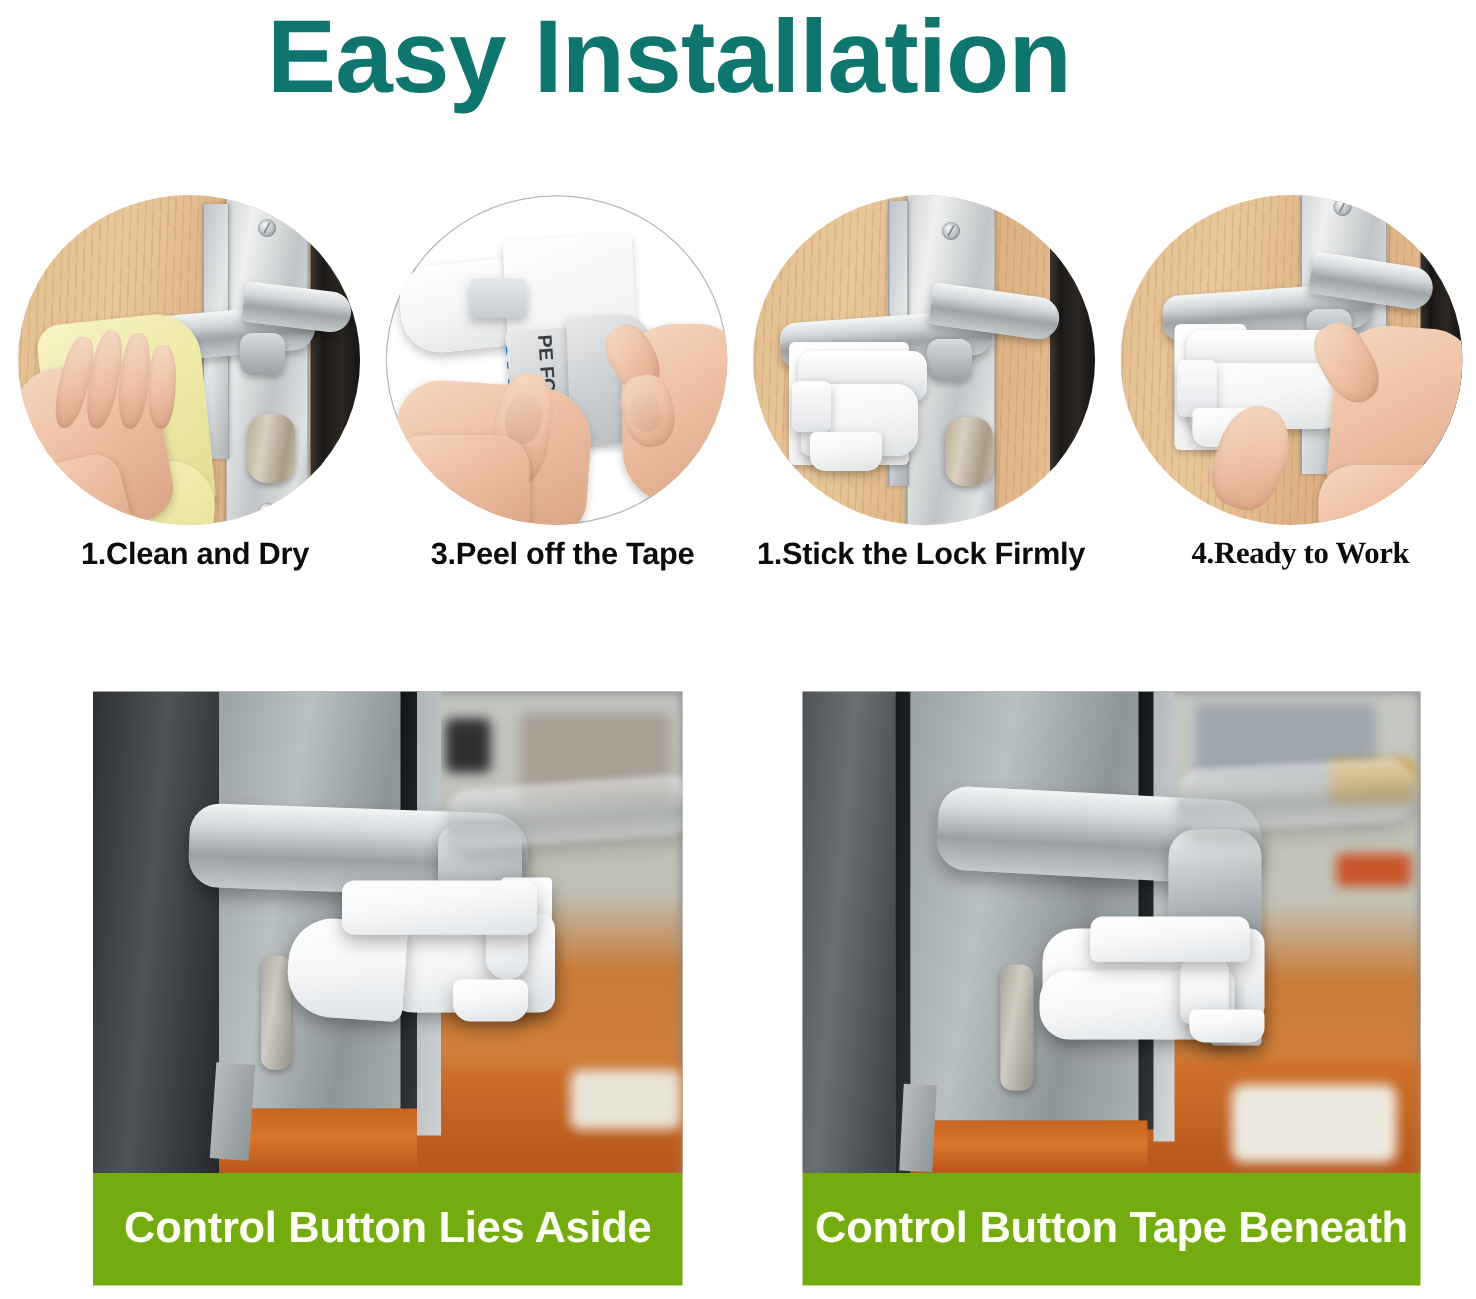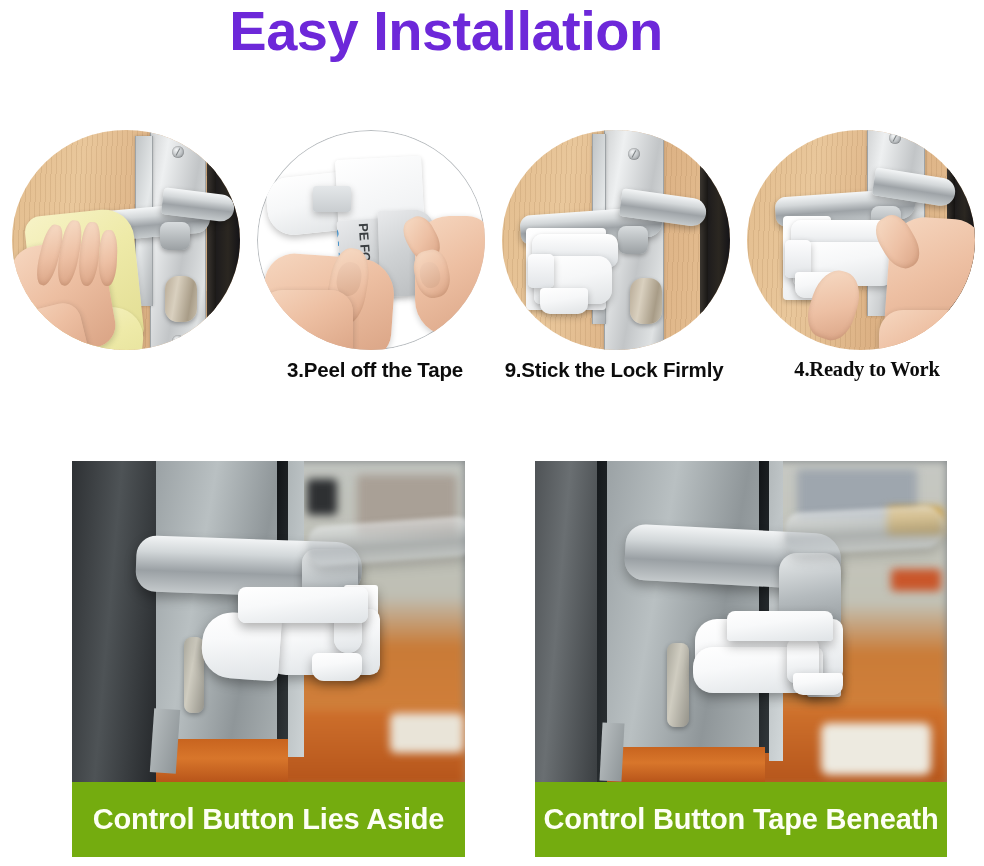--- a/index.html
+++ b/index.html
@@ -20,24 +20,24 @@
     background: #ffffff;
   }
 
   
   .page-title {
     position: absolute;
     top: 2px;
     left: 0;
     width: 892px;
     text-align: center;
-    font-size: 56px;
+    font-size: 69px;
     font-weight: bold;
     letter-spacing: -0.5px;
-    color: #6d28d9;
+    color: #0f766e;
     line-height: 1.05;
   }
 
   
   .steps-row {
     position: absolute;
     top: 130px;
     left: 0;
     width: 984px;
     height: 265px;
@@ -226,21 +226,21 @@
     width: 984px;
     height: 400px;
   }
 
   .panel {
     position: absolute;
     top: 0;
     width: 405px;
     height: 396px;
   }
-  .panel.left  { left: 60px; padding-left: 12px; }
+  .panel.left  { left: 50px; padding-left: 12px; }
   .panel.right { left: 535px; width: 412px; }
 
   .panel-photo {
     position: relative;
     width: 100%;
     height: 321px;
     overflow: hidden;
     background: #7e8386;
   }
 
@@ -336,20 +336,21 @@
           <div class="cloth" style="left:44px; top:176px; width:86px; height:84px; border-radius:10px 30px 40px 18px; transform:rotate(6deg);"></div>
 
           <div class="hand" style="left:4px; top:112px; width:94px; height:110px; border-radius:26px 40px 22px 30px; transform:rotate(-10deg);"></div>
           <div class="finger" style="left:28px; top:94px; width:19px; height:62px; transform:rotate(14deg);"></div>
           <div class="finger" style="left:48px; top:90px; width:19px; height:66px; transform:rotate(10deg);"></div>
           <div class="finger" style="left:68px; top:92px; width:19px; height:64px; transform:rotate(6deg);"></div>
           <div class="finger" style="left:87px; top:100px; width:18px; height:56px; transform:rotate(2deg);"></div>
           <div class="hand" style="left:-6px; top:178px; width:80px; height:72px; border-radius:30px 18px 10px 20px; transform:rotate(-14deg);"></div>
         </div>
       </div>
+      <div class="step-caption">1.Clean and Dry</div>
     </div>
 
     <div class="step s2">
       <div class="step-circle" style="background:#ffffff;">
         <div class="scene">
           <div class="circle-outline"></div>
 
           <div class="lockbody" style="left:10px; top:44px; width:108px; height:58px; border-radius:22px 4px 8px 26px; transform:rotate(-6deg);"></div>
           <div class="lockpad" style="left:80px; top:28px; width:86px; height:78px; border-radius:4px; transform:rotate(-3deg);"></div>
           <div class="lockbody" style="left:56px; top:56px; width:38px; height:26px; border-radius:3px; background:linear-gradient(180deg,#e4e7e9,#c9cdd0);"></div>
@@ -391,21 +392,21 @@
 
           <div class="knob" style="left:128px; top:148px;"></div>
 
           <div class="lockpad" style="left:24px; top:98px; width:80px; height:82px; border-radius:4px;"></div>
           <div class="lockarm" style="left:30px; top:104px; width:86px; height:34px;"></div>
           <div class="lockbody" style="left:32px; top:126px; width:78px; height:48px; border-radius:6px 14px 14px 6px;"></div>
           <div class="lockbody" style="left:26px; top:124px; width:26px; height:34px; border-radius:5px; background:linear-gradient(180deg,#fdfdfe,#e2e5e8);"></div>
           <div class="lockbody" style="left:38px; top:158px; width:48px; height:26px; border-radius:4px 4px 10px 10px;"></div>
         </div>
       </div>
-      <div class="step-caption">9.Stick the Lock Firmly</div>
+      <div class="step-caption">1.Stick the Lock Firmly</div>
     </div>
 
     <div class="step s4">
       <div class="step-circle">
         <div class="scene">
           <div class="wood"></div>
           <div class="wood-dark-edge" style="right:0; width:26px;"></div>
           <div class="wood-dark-edge" style="right:20px; width:8px; background:linear-gradient(90deg,#39342f,#151312);"></div>
 
           <div class="plate" style="left:120px; top:-14px; width:58px; height:200px;"></div>

